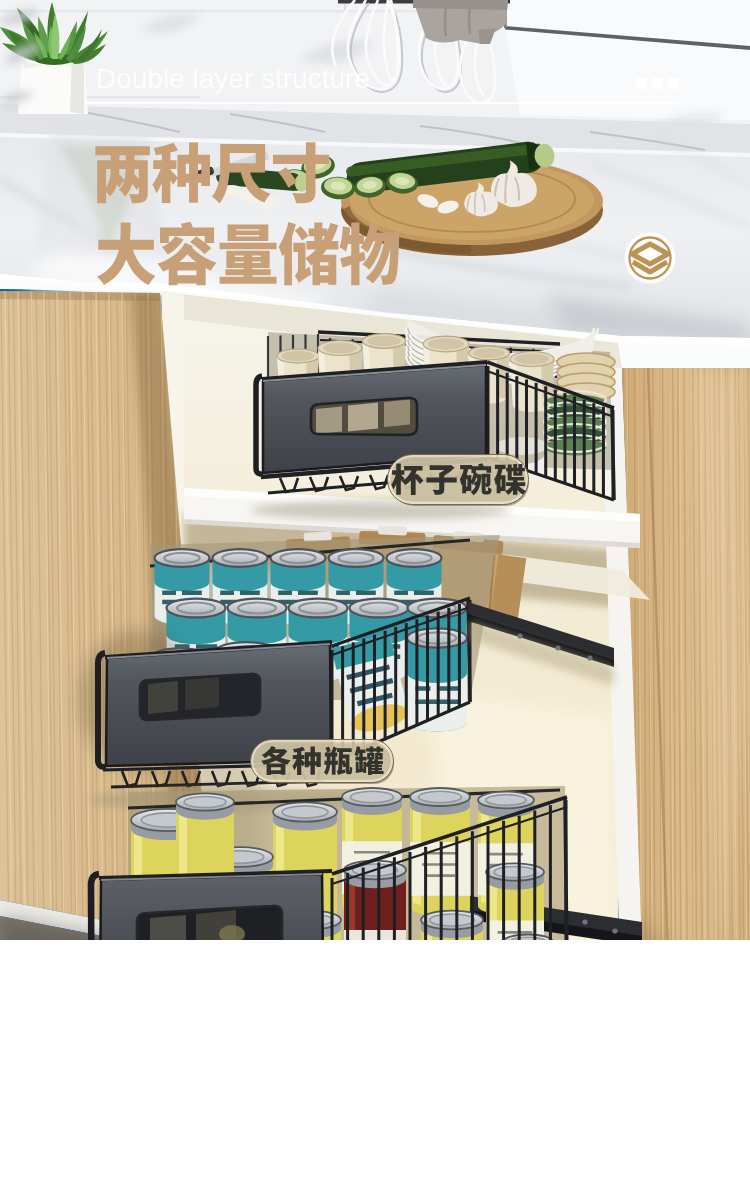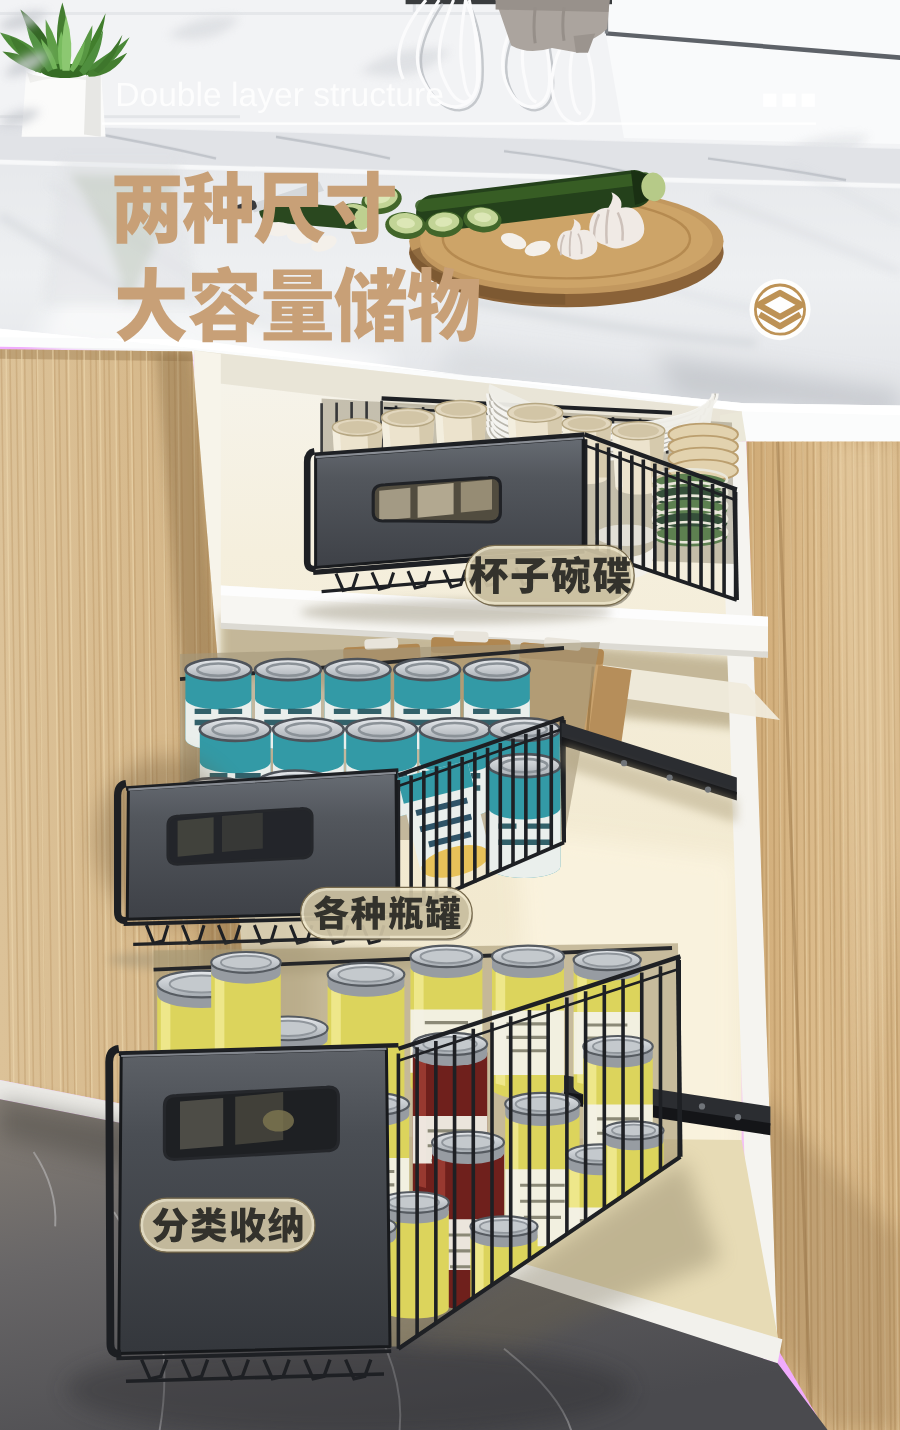--- a/index.html
+++ b/index.html
@@ -1,14 +1,14 @@
 <!DOCTYPE html>
 <html><head><meta charset="utf-8"><style>
 html,body{margin:0;padding:0}
-.page{position:relative;width:750px;height:1192px;overflow:hidden;background:#f0abfc;font-family:"Liberation Sans",sans-serif}
+.page{position:relative;width:750px;height:940px;overflow:hidden;background:#0369a1;font-family:"Liberation Sans",sans-serif}
 </style></head><body>
 <div class="page">
 <svg width="750" height="1192" viewBox="0 0 750 1192">
       <defs>
 <linearGradient id="counter" x1="0" y1="0" x2="0" y2="1">
  <stop offset="0" stop-color="#e7e9ec"></stop>
           <stop offset="0.45" stop-color="#eef0f2"></stop>
           <stop offset="1" stop-color="#e2e4e8"></stop>
 </linearGradient>
 <linearGradient id="interior" x1="0" y1="0" x2="0" y2="1">

